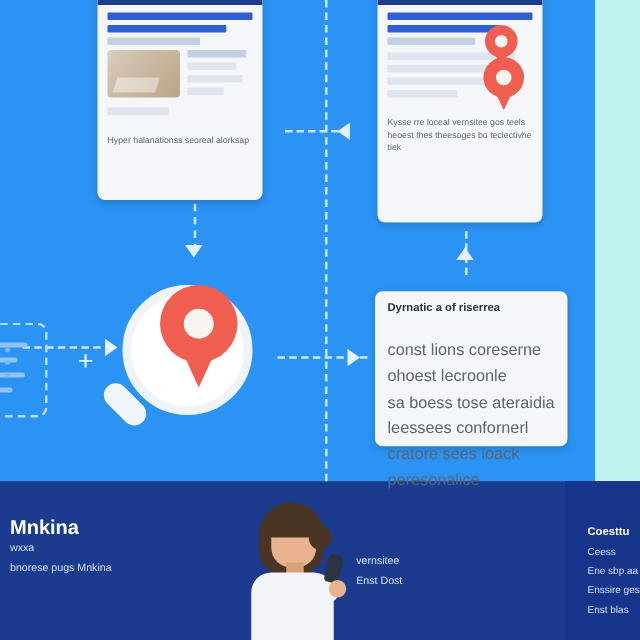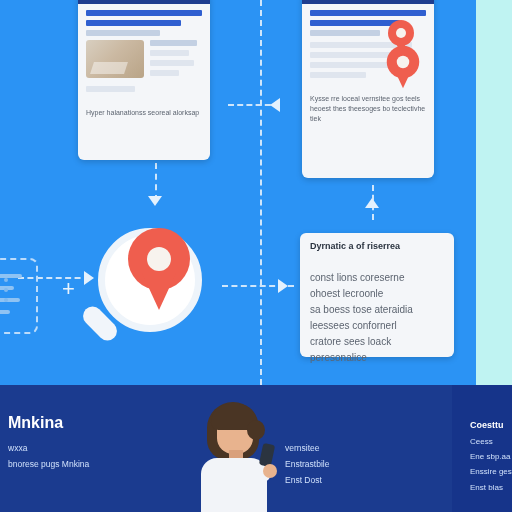--- a/index.html
+++ b/index.html
@@ -176,21 +176,21 @@
     padding: 8px 10px;
   }
   .note-title {
     font-size: 9px;
     font-weight: 700;
     color: #2b3440;
     margin-bottom: 19px;
     filter: blur(0.4px);
   }
   .note-text {
-    font-size: 10px;
+    font-size: 13px;
     line-height: 1.6;
     color: #5c6470;
     filter: blur(0.5px);
   }
 
   
   .magnifier {
     position: absolute;
     left: 78px; top: 228px;
     width: 132px; height: 132px;
@@ -261,21 +261,21 @@
   .bb-heading {
     position: absolute;
     left: 8px; top: 414px;
     font-size: 16px;
     font-weight: 700;
     color: #ffffff;
     filter: blur(0.5px);
   }
   .bb-lines {
     position: absolute;
-    left: 8px; top: 440px;
+    left: 8px; top: 430px;
     width: 150px;
   }
   .bb-line {
     font-size: 8.5px;
     line-height: 1.9;
     color: #cfe0fb;
     filter: blur(0.6px);
   }
   .bb-col2 {
     position: absolute;
@@ -422,21 +422,20 @@
   </div>
 
   <div class="bb-heading">Mnkina</div>
   <div class="bb-lines">
     <div class="bb-line">wxxa</div>
     <div class="bb-line">bnorese pugs Mnkina</div>
   </div>
 
   <div class="bb-col2">
     <div class="bb-line">vernsitee</div>
-    <div class="bb-line">Enstrastbile</div>
     <div class="bb-line">Enst Dost</div>
   </div>
 
   <div class="bb-col3">
     <div class="bb-col3-title">Coesttu</div>
     <div class="bb-line">Ceess</div>
     <div class="bb-line">Ene sbp.aa</div>
     <div class="bb-line">Enssire ges</div>
     <div class="bb-line">Enst blas</div>
   </div>

